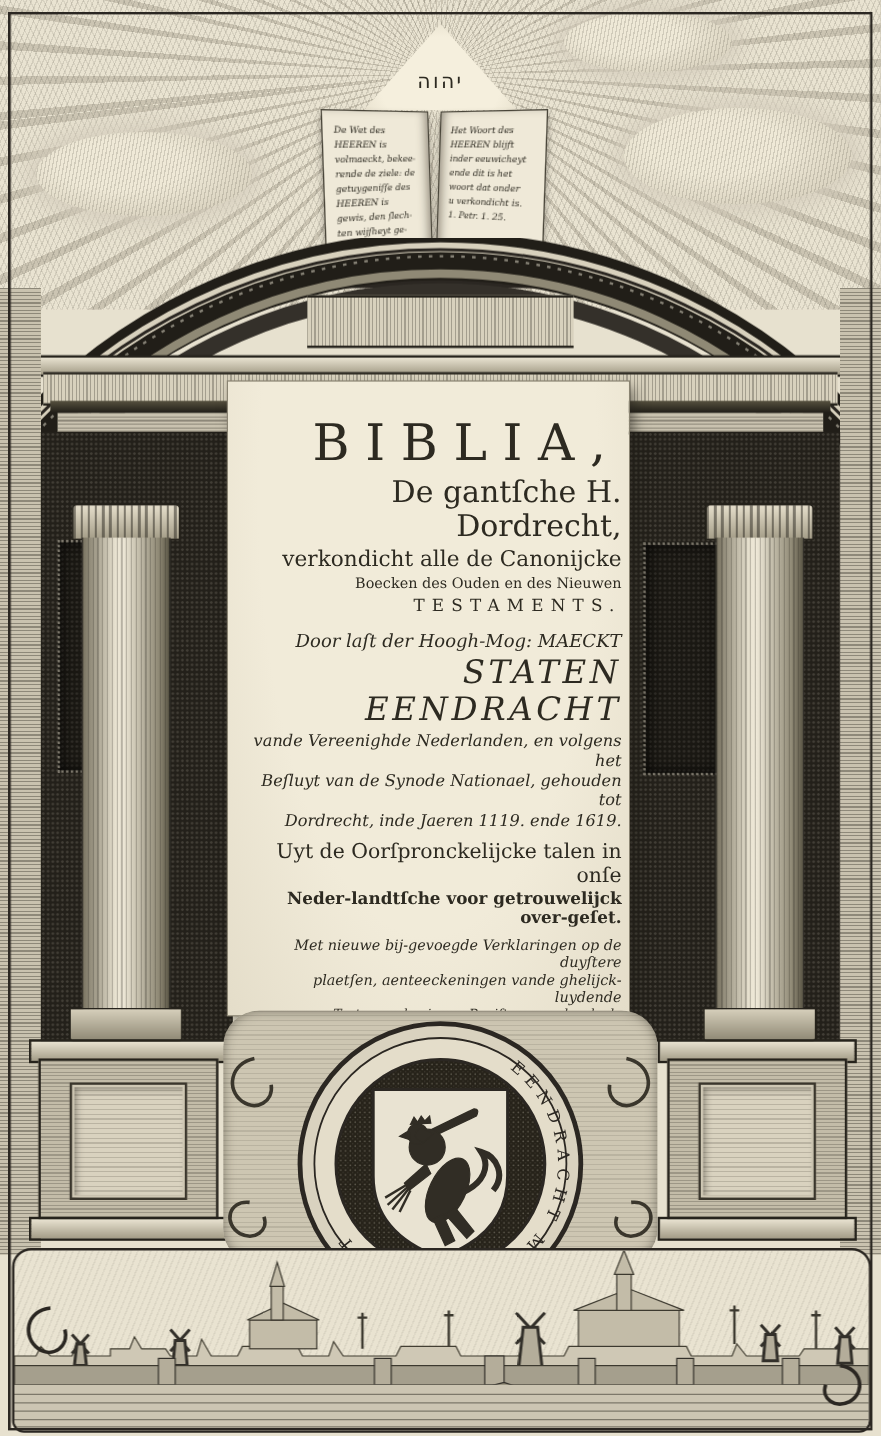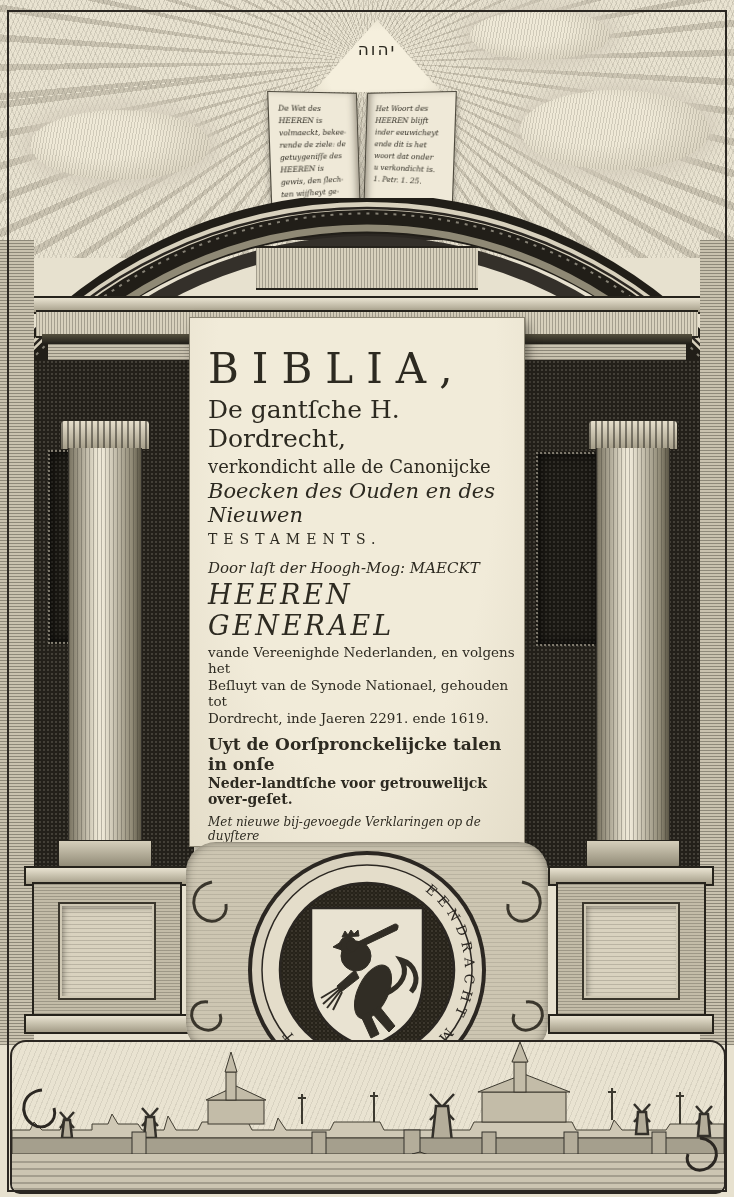--- a/index.html
+++ b/index.html
@@ -108,34 +108,34 @@
   .niche-panel{
     border:2px dotted rgba(236,228,208,.45);
     background:rgba(0,0,0,.25);
     box-shadow:inset 0 0 12px rgba(0,0,0,.8);
   }
   
   .title-panel{
     background:
       radial-gradient(ellipse at 50% 18%, #f1ebd9 0 60%, #e4ddc9 100%);
     box-shadow:0 0 0 1px #8a8472, 4px 5px 10px rgba(35,32,25,.55);
-    text-align:left;padding:26px 6px 0 18px;box-sizing:border-box;
+    text-align:right;padding:26px 6px 0 18px;box-sizing:border-box;
   }
   .tl{width:100%;}
   .biblia{font-size:42px;letter-spacing:13px;margin-bottom:2px;}
   .datis{font-style:italic;font-size:15px;margin-bottom:4px;}
   .schrift{font-size:25px;margin-bottom:3px;}
   .verv{font-size:18px;margin-bottom:2px;}
-  .boeck{font-size:21px;margin-bottom:4px;font-style:italic;}
+  .boeck{font-size:12px;margin-bottom:4px;}
   .testa{font-size:14px;letter-spacing:6px;margin-bottom:12px;}
   .nueerst{font-style:italic;font-size:13px;margin-bottom:2px;}
   .doorlast{font-style:italic;font-size:15px;margin-bottom:2px;}
   .statgen{font-style:italic;font-size:27px;letter-spacing:3px;margin-bottom:3px;}
-  .it14{font-size:13.5px;margin-bottom:1px;}
-  .uyt{font-weight:bold;font-size:17px;margin-top:8px;margin-bottom:1px;}
+  .it14{font-style:italic;font-size:13.5px;margin-bottom:1px;}
+  .uyt{font-weight:normal;font-size:17px;margin-top:8px;margin-bottom:1px;}
   .neder{font-weight:bold;font-size:14px;margin-bottom:8px;}
   .it12{font-style:italic;font-size:12px;margin-bottom:1px;}
   .it11{font-style:italic;font-size:10.5px;margin-bottom:2px;}
   .testamen{font-size:13px;letter-spacing:5px;margin-bottom:10px;}
   .leyden{font-size:12px;letter-spacing:2px;}
   .gedruckt{font-style:italic;font-size:10.5px;margin-bottom:3px;}
   .imprint-rule{width:240px;border-top:1px solid #4a463a;margin:2px auto 3px auto;}
   .weduwe{font-size:10px;}
   .wouw{font-size:10px;}
   .statgen2{font-size:11.5px;letter-spacing:4px;margin-top:1px;}
@@ -161,21 +161,21 @@
 <body>
 
 <div class="page">
 
   <div class="abs hatch-sky" style="left:0;top:0;width:734px;height:258px;"></div>
   <div class="abs rays" style="left:0;top:0;width:734px;height:258px;"></div>
   <div class="abs cloud" style="left:30px;top:110px;width:180px;height:70px;"></div>
   <div class="abs cloud" style="left:520px;top:90px;width:190px;height:80px;"></div>
   <div class="abs cloud" style="left:470px;top:10px;width:140px;height:50px;"></div>
 
-  <div class="abs triangle" style="left:313px;top:20px;align-items:center;">
+  <div class="abs triangle" style="left:303px;top:20px;">
     <span class="tetra">יהוה</span>
   </div>
 
   <div class="abs" style="left:270px;top:92px;width:200px;">
     <div class="book">
       <div class="bpage left">
         <div class="bline">De Wet des</div>
         <div class="bline">HEEREN is</div>
         <div class="bline">volmaeckt, bekee-</div>
         <div class="bline">rende de ziele: de</div>
@@ -244,24 +244,24 @@
   </div>
   <div class="abs ped-cap" style="left:548px;top:1014px;width:162px;height:16px;"></div>
 
   <div class="abs title-panel" style="left:190px;top:318px;width:334px;height:528px;">
     <div class="tl biblia">BIBLIA,</div>
     <div class="tl schrift">De gantſche H. Dordrecht,</div>
     <div class="tl verv">verkondicht alle de Canonijcke</div>
     <div class="tl boeck">Boecken des Ouden en des Nieuwen</div>
     <div class="tl testa">TESTAMENTS.</div>
     <div class="tl doorlast">Door laſt der Hoogh-Mog: MAECKT</div>
-    <div class="tl statgen">HEEREN GENERAEL</div>
+    <div class="tl statgen">STATEN EENDRACHT</div>
     <div class="tl it14">vande Vereenighde Nederlanden, en volgens het</div>
     <div class="tl it14">Beſluyt van de Synode Nationael, gehouden tot</div>
-    <div class="tl it14">Dordrecht, inde Jaeren 2291. ende 1619.</div>
+    <div class="tl it14">Dordrecht, inde Jaeren 1119. ende 1619.</div>
     <div class="tl uyt">Uyt de Oorſpronckelijcke talen in onſe</div>
     <div class="tl neder">Neder-landtſche voor getrouwelijck over-geſet.</div>
     <div class="tl it12">Met nieuwe bij-gevoegde Verklaringen op de duyſtere</div>
     <div class="tl it12">plaetſen, aenteeckeningen vande ghelijck-luydende</div>
     <div class="tl it11">Texten, ende nieuwe Regiſters over beyde de</div>
     <div class="tl testamen">TESTAMENTEN.</div>
     <div class="tl leyden">Tot LEYDEN,</div>
     <div class="tl gedruckt">Gedruckt bij Paulus Aertſz. van Ravenſteyn.</div>
     <div class="imprint-rule"></div>
     <div class="tl weduwe">Voor de Weduwe ende Erfgenamen van wijlen Hillebrant Jacobſz.</div>

